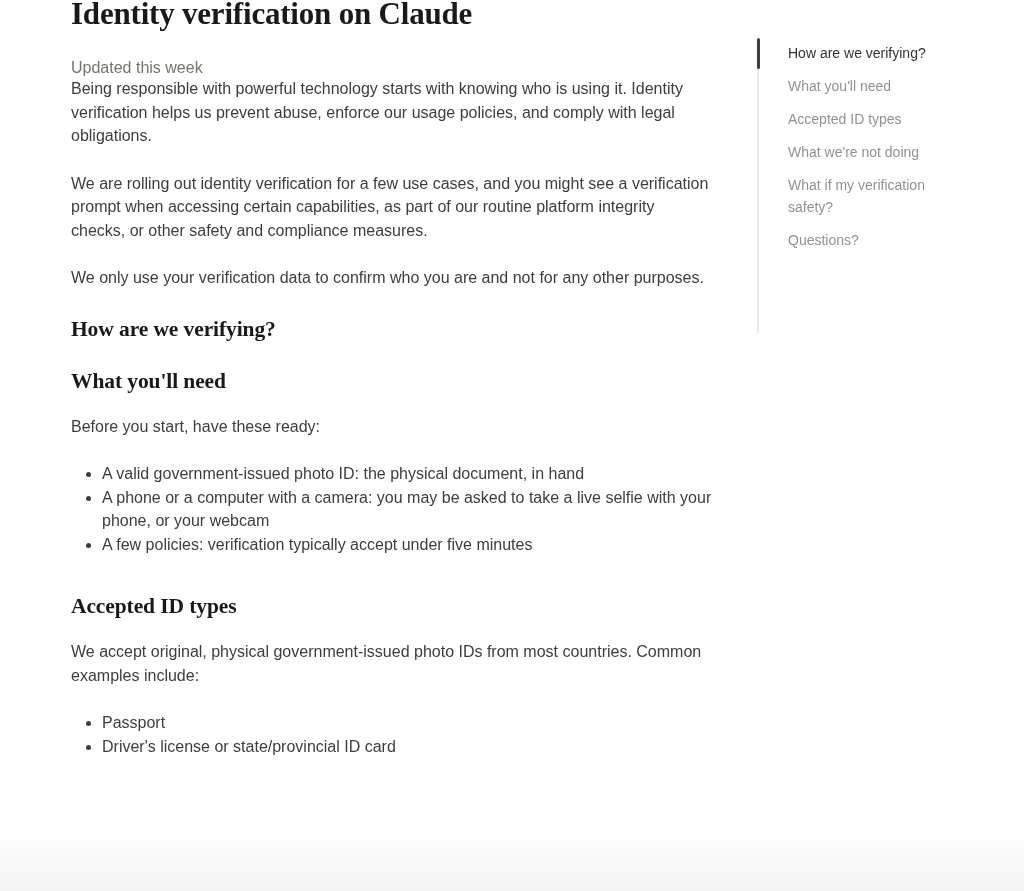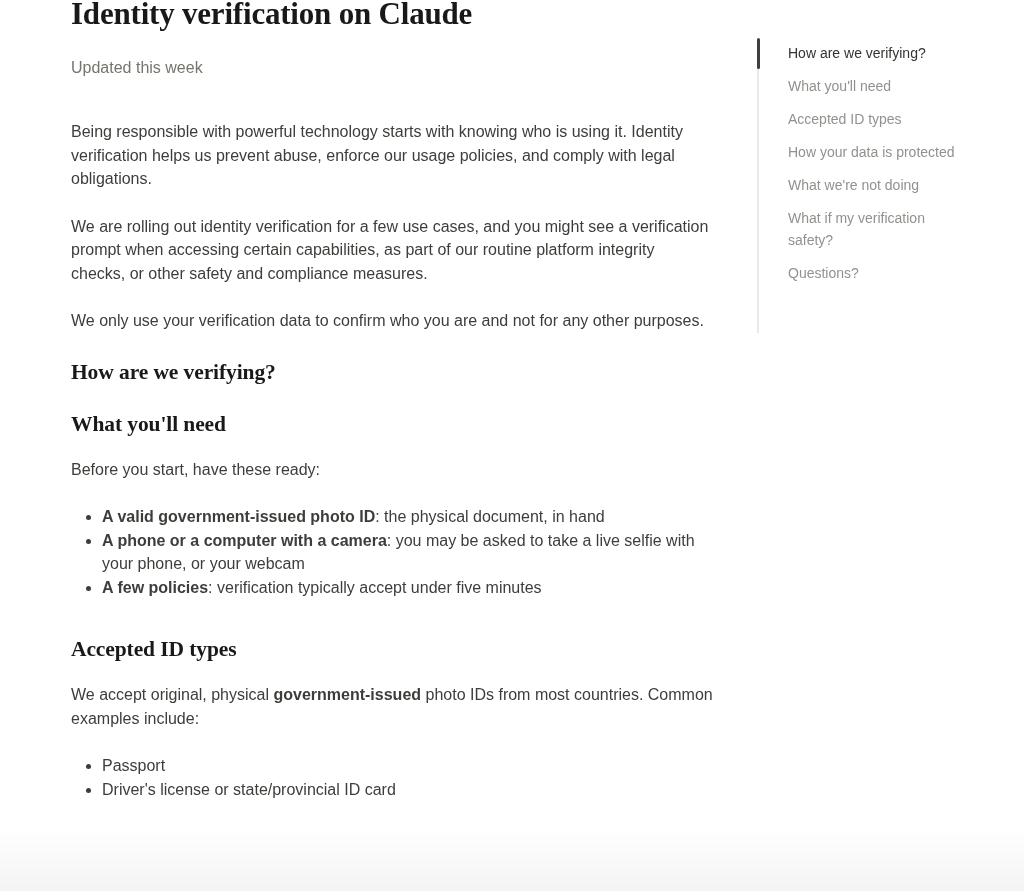--- a/index.html
+++ b/index.html
@@ -36,21 +36,20 @@
     line-height: 18px;
     color: #75756f;
   }
   p.body-para {
     font-size: 16px;
     line-height: 23.5px;
     color: #3d3d3a;
     margin: 0 0 24px 0;
   }
   p.body-para.first {
-    margin-top: 43px;
   }
   h2.section-heading {
     font-family: "Liberation Serif", "DejaVu Serif", serif;
     font-size: 21.5px;
     font-weight: 700;
     letter-spacing: -0.1px;
     color: #191917;
     line-height: 26px;
     margin: 26px 0 21px 0;
   }
@@ -59,21 +58,21 @@
   }
   ul.bullet-list {
     margin: 21px 0 24px 0;
     padding-left: 31px;
   }
   ul.bullet-list li {
     font-size: 16px;
     line-height: 23.5px;
     color: #3d3d3a;
   }
-  .bold-lead { font-weight: 700; }
+  .bold-lead { font-weight: 400; }
 
   
   .toc {
     position: absolute;
     left: 757px;
     top: 38px;
     width: 220px;
   }
   .toc-track {
     position: absolute;
@@ -155,20 +154,19 @@
 
 </div>
 
 <nav class="toc">
   <div class="toc-track"></div>
   <div class="toc-indicator"></div>
   <ul class="toc-list">
     <li class="active">How are we verifying?</li>
     <li>What you'll need</li>
     <li>Accepted ID types</li>
-    <li>How your data is protected</li>
     <li>What we're not doing</li>
     <li>What if my verification safety?</li>
     <li>Questions?</li>
   </ul>
 </nav>
 
 <div class="bottom-fade"></div>
 
 </body></html>

